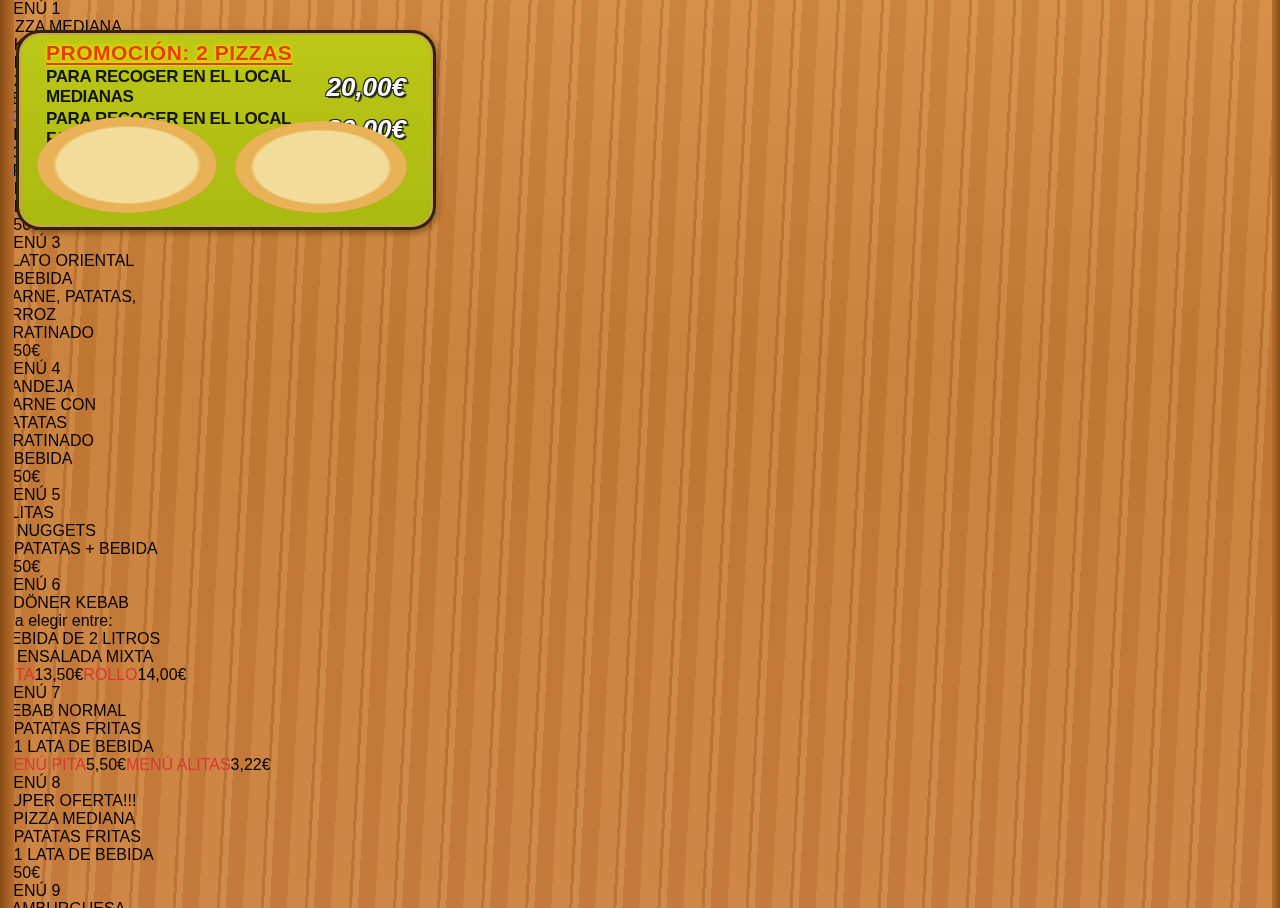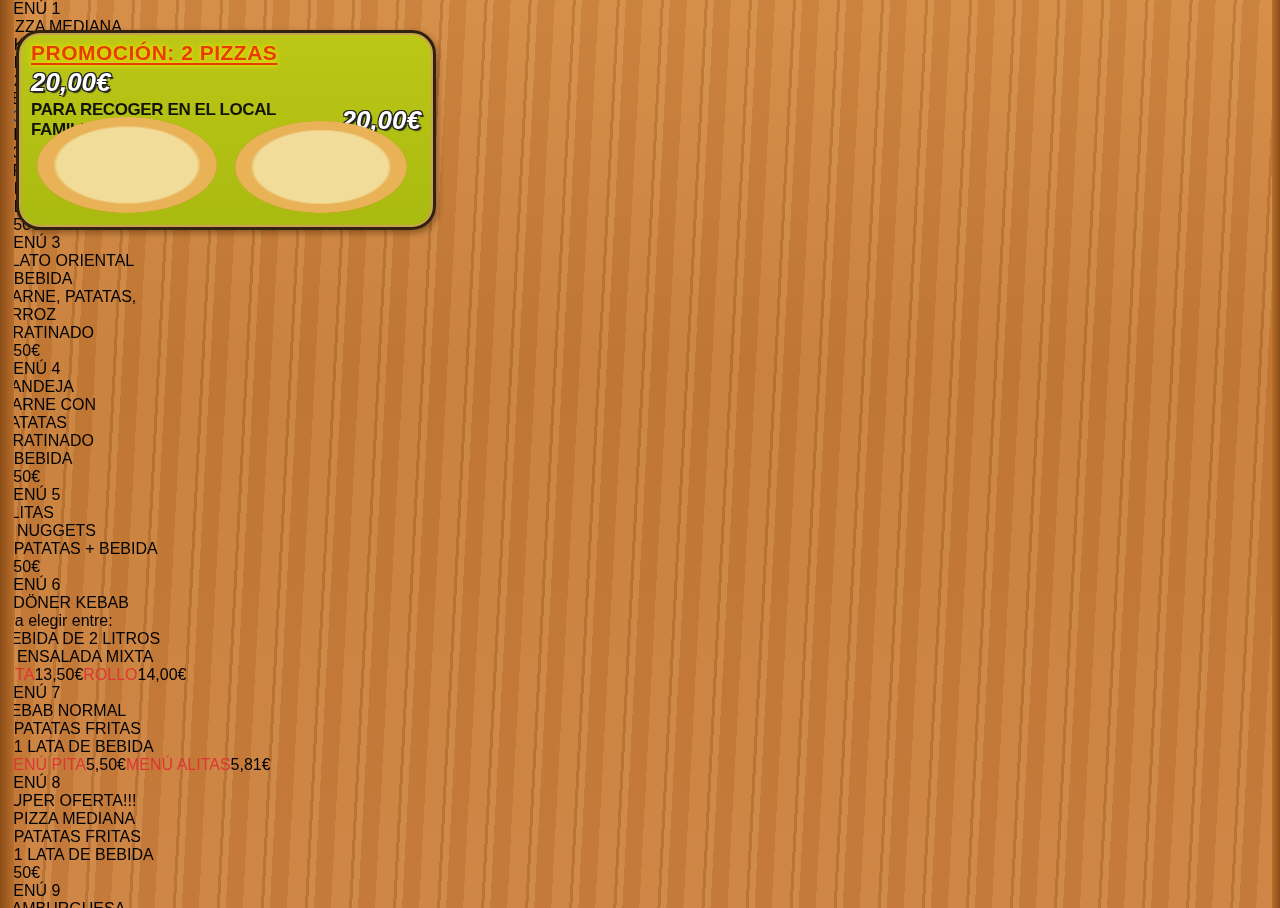--- a/index.html
+++ b/index.html
@@ -16,21 +16,21 @@
     background:linear-gradient(90deg,#b96f2c,#8a4c16); }
 
   .panel { position:absolute; background:
       repeating-linear-gradient(88deg, rgba(255,255,255,.10) 0 16px, rgba(150,110,40,.10) 16px 24px),
       linear-gradient(180deg,#edd9a5,#e6cf96);
     border:3px solid #30220f; border-radius:24px;
     box-shadow:0 0 0 2px #caa253 inset, 2px 3px 6px rgba(60,30,5,.45); }
 
   
   .promo { left:16px; top:30px; width:420px; height:200px;
-    background:linear-gradient(180deg,#bcc716,#a9ba10); padding:8px 12px; }
+    background:linear-gradient(180deg,#bcc716,#a9ba10); padding:8px 27px; }
   .promo-title { color:#e63c00; font-weight:800; font-size:21px; letter-spacing:.5px;
     text-decoration:underline; text-underline-offset:3px;
     text-shadow:0 0 7px #f2e400, 0 0 2px #f2e400; }
   .promo-line { display:flex; align-items:center; margin-top:2px; }
   .promo-text { color:#141405; font-weight:800; font-size:17px; letter-spacing:-.4px; flex:1; }
   .promo-price { color:#fff; font-weight:800; font-style:italic; font-size:26px;
     text-shadow:-1px -1px 0 #222,1px -1px 0 #222,-1px 1px 0 #222,2px 2px 1px #222; }
   .promo-art { position:absolute; left:0; bottom:6px; width:100%; height:108px; }
   .promo-pizza { position:absolute; border-radius:50%;
     background:radial-gradient(ellipse at 50% 50%, #f1dc99 0 55%, #e9b257 58% 70%, #bb6827 72% 86%, #84451a 88% 98%, #5d2f10 100%); }
@@ -119,20 +119,21 @@
     box-shadow:0 4px 6px rgba(60,30,5,.35); }
 </style>
 </head>
 <body>
 
 <div class="page">
 
   <div class="panel promo">
     <div class="promo-title">PROMOCIÓN: 2 PIZZAS</div>
     <div class="promo-line">
+      <span class="promo-text">PARA RECOGER EN EL LOCAL MEDIANAS</span>
       <span class="promo-price">20,00€</span>
     </div>
     <div class="promo-line">
       <span class="promo-text">PARA RECOGER EN EL LOCAL FAMILIAR</span>
       <span class="promo-price">20,00€</span>
     </div>
     <div class="promo-art">
       <div class="promo-pizza" style="left:18px; top:4px; width:180px; height:96px;"></div>
       <div class="promo-pizza p2" style="right:26px; top:8px; width:172px; height:92px;"></div>
       <div class="badge wheat" style="left:176px;"></div>
@@ -174,21 +175,21 @@
       <div class="menu-card">
         <div class="mc-title">MENÚ 6</div>
         <div class="mc-art"><span class="art kebab-a"></span><span class="art kebab-a"></span><span class="art rollo-a"></span><span class="art bottle-a"></span></div>
         <div class="mc-text"><div class="mc-red">3 DÖNER KEBAB</div><div class="mc-black">Y a elegir entre:</div><div class="mc-black">BEBIDA DE 2 LITROS</div><div class="mc-black">Ó ENSALADA MIXTA</div><span class="al-wrap"><span class="al al-gluten"></span><span class="al al-milk"></span></span></div>
         <div class="mc-foot two"><span class="price-item"><span class="p-label" style="color: rgb(224, 53, 53);">PITA</span><span class="p-value">13,50€</span></span><span class="price-item"><span class="p-label" style="color: rgb(224, 53, 53);">ROLLO</span><span class="p-value">14,00€</span></span></div>
       </div>
       <div class="menu-card">
         <div class="mc-title">MENÚ 7</div>
         <div class="mc-art"><span class="art fries-a"></span><span class="art can can-yellow"></span><span class="art kebab-a"></span><span class="art rollo-a"></span></div>
         <div class="mc-text"><div class="mc-red">KEBAB NORMAL</div><div class="mc-black">+ PATATAS FRITAS</div><div class="mc-black">+ 1 LATA DE BEBIDA</div><span class="al-wrap"><span class="al al-gluten"></span><span class="al al-milk"></span></span></div>
-        <div class="mc-foot two"><span class="price-item"><span class="p-label" style="color: rgb(224, 53, 53);">MENÚ PITA</span><span class="p-value">5,50€</span></span><span class="price-item"><span class="p-label" style="color: rgb(224, 53, 53);">MENÚ ALITAS</span><span class="p-value">5,81€</span></span></div>
+        <div class="mc-foot two"><span class="price-item"><span class="p-label" style="color: rgb(224, 53, 53);">MENÚ PITA</span><span class="p-value">5,50€</span></span><span class="price-item"><span class="p-label" style="color: rgb(224, 53, 53);">MENÚ ALITAS</span><span class="p-value">3,22€</span></span></div>
       </div>
       <div class="menu-card">
         <div class="mc-title">MENÚ 8</div>
         <div class="mc-art"><span class="art fries-a"></span><span class="art can can-green"></span><span class="art pizza-a"></span></div>
         <div class="mc-text"><div class="mc-red">SUPER OFERTA!!!</div><div class="mc-black">1 PIZZA MEDIANA</div><div class="mc-black">+ PATATAS FRITAS</div><div class="mc-black">+ 1 LATA DE BEBIDA</div><span class="al-wrap"><span class="al al-gluten"></span><span class="al al-milk"></span></span></div>
         <div class="mc-foot"><span class="price-item"><span class="p-value">8,50€</span></span></div>
       </div>
       <div class="menu-card">
         <div class="mc-title">MENÚ 9</div>
         <div class="mc-art"><span class="art fries-a"></span><span class="art burger-a"></span><span class="art can can-red"></span></div>

